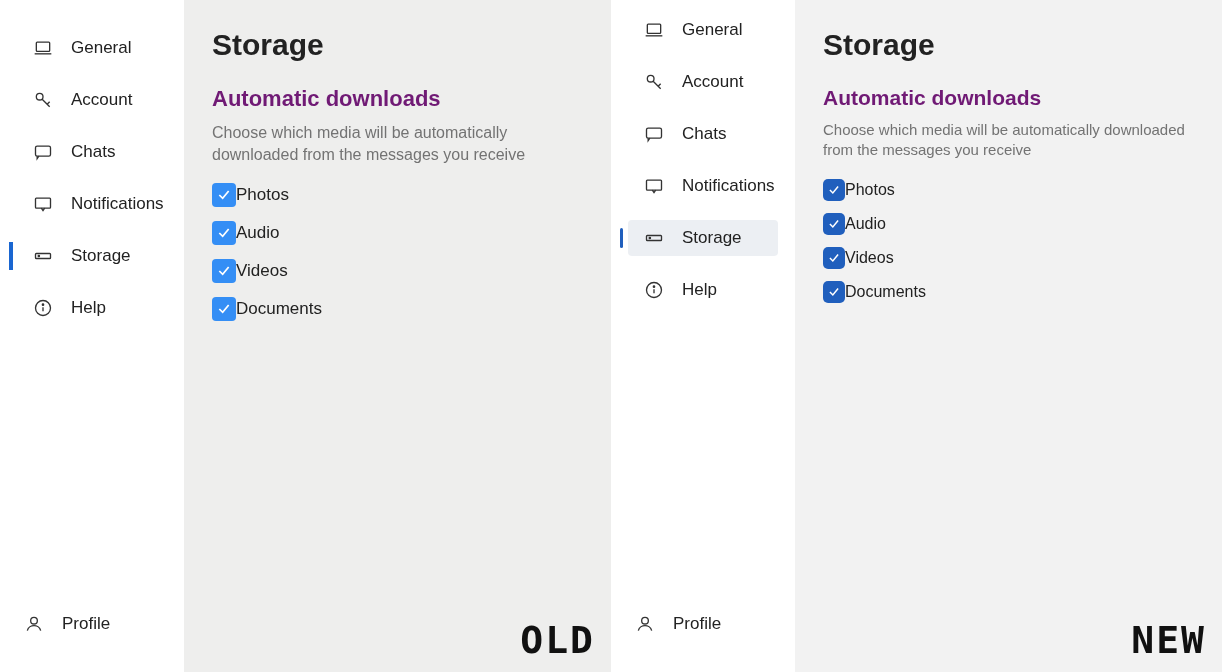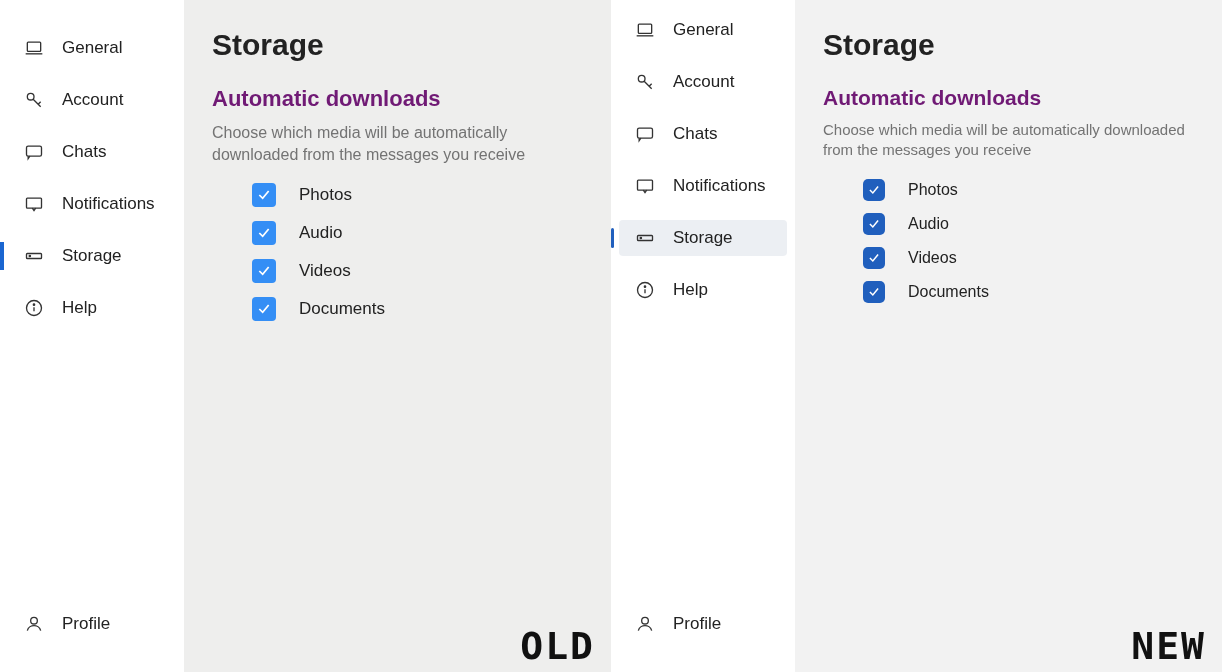--- a/index.html
+++ b/index.html
@@ -1,46 +1,46 @@
 <!DOCTYPE html>
 <html><head>
 <meta charset="utf-8">
 <style>
   * { box-sizing: border-box; margin: 0; padding: 0; }
   html, body { width: 1222px; height: 672px; font-family: "Segoe UI", Arial, sans-serif; background: #fff; }
   .container { display: flex; width: 1222px; height: 672px; }
   .half { width: 611px; height: 672px; display: flex; position: relative; }
   .sidebar { width: 184px; height: 100%; display: flex; flex-direction: column; padding-top: 30px; }
-  .sidebar-items { flex: 1; padding: 0 8px; }
+  .sidebar-items { flex: 1; padding: 0 17px; }
   .sidebar-item { display: flex; align-items: center; gap: 18px; padding: 8px 10px 8px 16px; font-size: 17px; color: #222; cursor: pointer; position: relative; margin-bottom: 16px; }
   .sidebar-item .icon { width: 20px; height: 20px; display: inline-flex; align-items: center; justify-content: center; flex-shrink: 0; }
   .sidebar-item.selected-old::before { content: ""; position: absolute; left: -8px; top: 4px; bottom: 4px; width: 4px; background: #1a66d1; }
   .sidebar-item.selected-new { background: #eceff3; border-radius: 4px; }
   .sidebar-item.selected-new::before { content: ""; position: absolute; left: -8px; top: 8px; bottom: 8px; width: 3px; background: #205fbd; border-radius: 2px; }
   .sidebar-bottom { padding: 16px 8px 30px 8px; }
   .sidebar-bottom .sidebar-item { margin-bottom: 0; }
 
   .content-old { flex: 1; background: #eeeeed; padding: 28px 28px 0 28px; position: relative; }
   .content-new { flex: 1; background: #f2f2f2; padding: 28px 28px 0 28px; position: relative; }
   .page-title { font-size: 30px; font-weight: 600; color: #222; margin-bottom: 24px; }
   .section-title { font-size: 22px; font-weight: 600; color: #701a75; margin-bottom: 10px; }
   .new .section-title { font-size: 21px; }
   .section-desc { font-size: 16px; color: #737373; margin-bottom: 18px; max-width: 370px; line-height: 1.35; }
   .new .section-desc { font-size: 15px; }
 
-  .checkbox-row { display: flex; align-items: center; gap: 23px; margin-bottom: 14px; cursor: pointer; margin-left: 40px; }
+  .checkbox-row { display: flex; align-items: center; gap: 0; margin-bottom: 14px; cursor: pointer; }
   .new .checkbox-row { margin-bottom: 12px; }
   .checkbox-box { width: 24px; height: 24px; border-radius: 4px; display: flex; align-items: center; justify-content: center; flex-shrink: 0; }
   .new .checkbox-box { width: 22px; height: 22px; border-radius: 5px; }
   .checkbox-box.checked-old { background: #348ef5; }
   .checkbox-box.checked-new { background: #205fbd; }
   .checkbox-label { font-size: 17px; color: #222; }
   .new .checkbox-label { font-size: 16px; }
 
-  .tag-label { position: absolute; right: 16px; bottom: 4px; font-family: "Consolas", monospace; font-size: 38px; font-weight: 900; letter-spacing: 2px; color: #111; margin-top: 8px; }
+  .tag-label { position: absolute; right: 16px; bottom: 10px; font-family: "Consolas", monospace; font-size: 38px; font-weight: 900; letter-spacing: 2px; color: #111; margin-top: 8px; }
 
   svg { stroke: #333; stroke-width: 1.6; fill: none; }
 </style>
 </head>
 <body>
 
 <div class="container">
 
   <div class="half old">
     <div class="sidebar">

